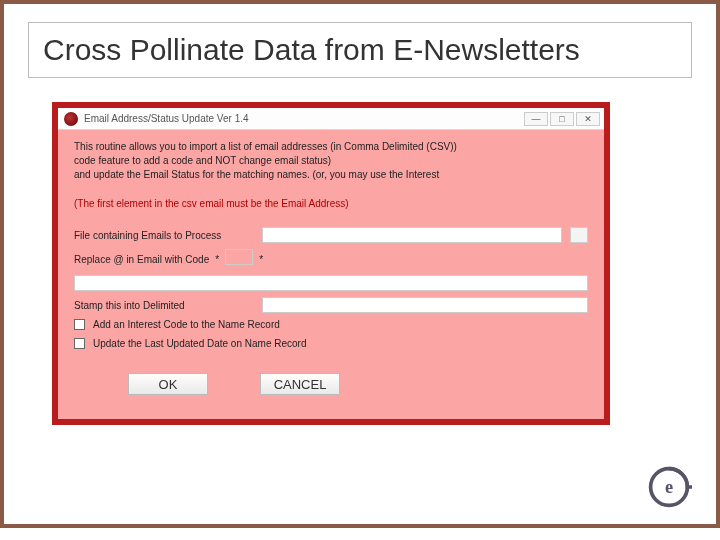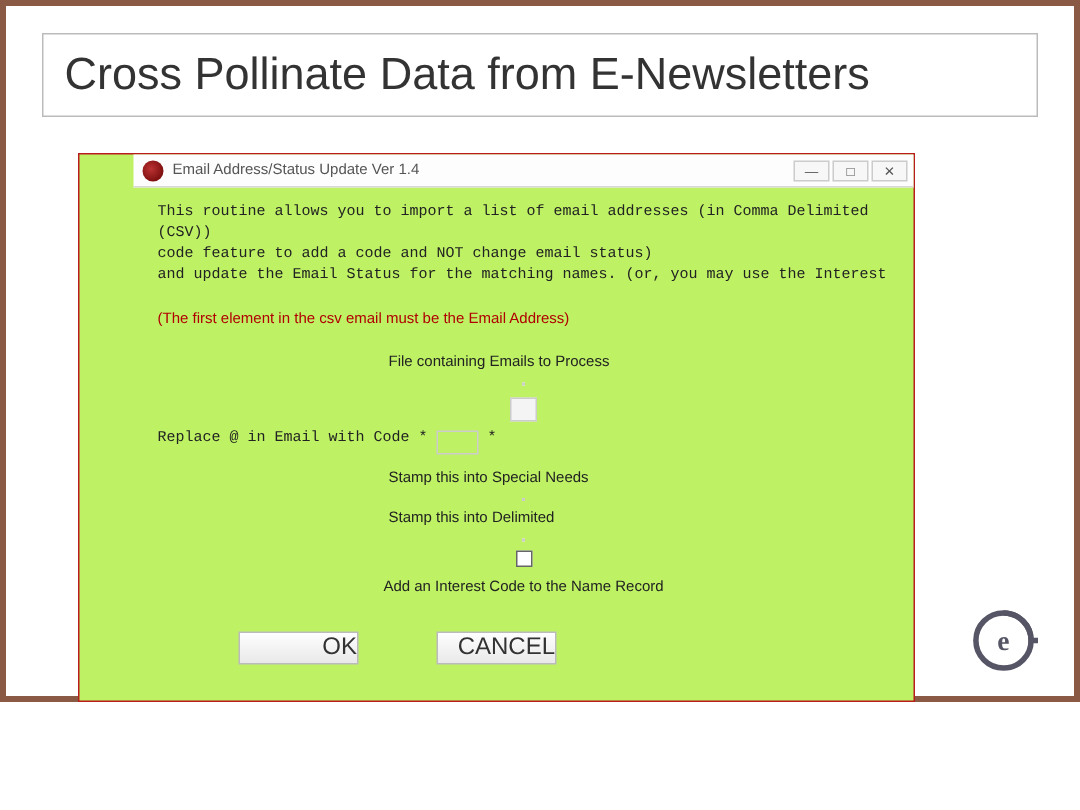--- a/index.html
+++ b/index.html
@@ -6,44 +6,43 @@
   body {
     margin: 0;
     width: 720px;
     height: 540px;
     background: #fff;
     font-family: Arial, sans-serif;
     position: relative;
   }
   .slide {
     width: 720px;
-    height: 468px;
+    height: 528px;
     border: 4px solid #8a5a44;
     padding: 18px 24px;
     position: relative;
   }
   .title-box {
     border: 1px solid #bbb;
     padding: 10px 14px;
     margin-bottom: 24px;
   }
   .title-box h1 {
     margin: 0;
     font-size: 30px;
     font-weight: 400;
     color: #333;
   }
   .dialog {
     width: 558px;
     margin: 0 0 0 24px;
-    background: #bef264;
-    border: 1px solid #b91c1c;
+    background: #fca5a5;
+    border: 6px solid #b91c1c;
     font-size: 10px;
     color: #222;
-    padding-left: 36px;
   }
   .titlebar {
     display: flex;
     align-items: center;
     height: 22px;
     border-bottom: 1px solid #d8d8d8;
     padding: 0 4px 0 6px;
     background: #fdfdfd;
   }
   .titlebar .appicon {
@@ -59,23 +58,23 @@
     border: 1px solid #ccc;
     margin-left: 2px;
     display: flex; align-items: center; justify-content: center;
     font-size: 9px; color: #555;
     background: #f7f7f7;
   }
   .body {
     padding: 10px 16px 24px 16px;
     position: relative;
   }
-  .intro { color: #222; line-height: 1.4; margin-bottom: 16px; font-family: Liberation Mono, monospace; }
+  .intro { color: #222; line-height: 1.4; margin-bottom: 16px; }
   .warn { color: #b00000; margin-bottom: 18px; }
-  .row { display: flex; align-items: center; margin-bottom: 6px; gap: 8px; flex-direction: column; }
+  .row { display: flex; align-items: center; margin-bottom: 6px; gap: 8px; }
   .label { color: #222; }
   .field {
     height: 16px;
     background: #fff;
     border: 1px solid #ccc;
   }
   .browse {
     width: 18px; height: 16px;
     border: 1px solid #ccc;
     background: #f4f4f4;
@@ -97,32 +96,32 @@
   }
   .checkbox {
     width: 11px; height: 11px;
     border: 1px solid #666;
     background: #fff;
   }
   .btn {
     width: 80px; height: 22px;
     border: 1px solid #bbb;
     background: linear-gradient(#fefefe,#e9e9e9);
-    display: flex; align-items: center; justify-content: flex-end;
-    font-size: 16px; color: #333;
+    display: flex; align-items: center; justify-content: center;
+    font-size: 13px; color: #333;
   }
   .btnrow { display: flex; gap: 52px; margin-top: 24px; margin-left: 54px; }
   .logo {
     position: absolute;
     right: 24px; bottom: 14px;
     width: 46px; height: 46px;
   }
   .logo svg { width: 100%; height: 100%; }
   .radiogroup-row { display: flex; align-items: center; gap: 24px; margin: 6px 0 10px 0; }
-  .at-row { display: flex; align-items: flex-start; gap: 6px; font-family: Liberation Mono, monospace; }
+  .at-row { display: flex; align-items: flex-end; gap: 6px; }
   .atbox { width: 28px; height: 16px; border: 1px solid #ccc; }
 </style>
 </head>
 <body>
 
 <div class="slide">
   <div class="title-box">
     <h1>Cross Pollinate Data from E-Newsletters</h1>
   </div>
 
@@ -154,34 +153,37 @@
       <div class="radiogroup-row">
         <div class="at-row">
           <span class="label">Replace @ in Email with Code</span>
           <span>*</span>
           <div class="atbox"></div>
           <span>*</span>
         </div>
       </div>
 
       <div class="row">
-        <span class="label" style="width:180px">Stamp this into Special Needs</span>
         <div class="field" style="flex:1"></div>
       </div>
 
       <div class="row">
         <span class="label" style="width:180px">Stamp this into Delimited</span>
         <div class="field" style="flex:1"></div>
       </div>
 
       <div class="row" style="">
         <div class="checkbox"></div>
         <span class="label">Add an Interest Code to the Name Record</span>
       </div>
 
+      <div class="row" style="margin-top:8px">
+        <div class="checkbox"></div>
+        <span class="label">Update the Last Updated Date on Name Record</span>
+      </div>
 
       <div class="btnrow">
         <div class="btn">
             <span>OK</span>
           </div>
         <div class="btn">
             <span>CANCEL</span>
           </div>
       </div>
     </div>

